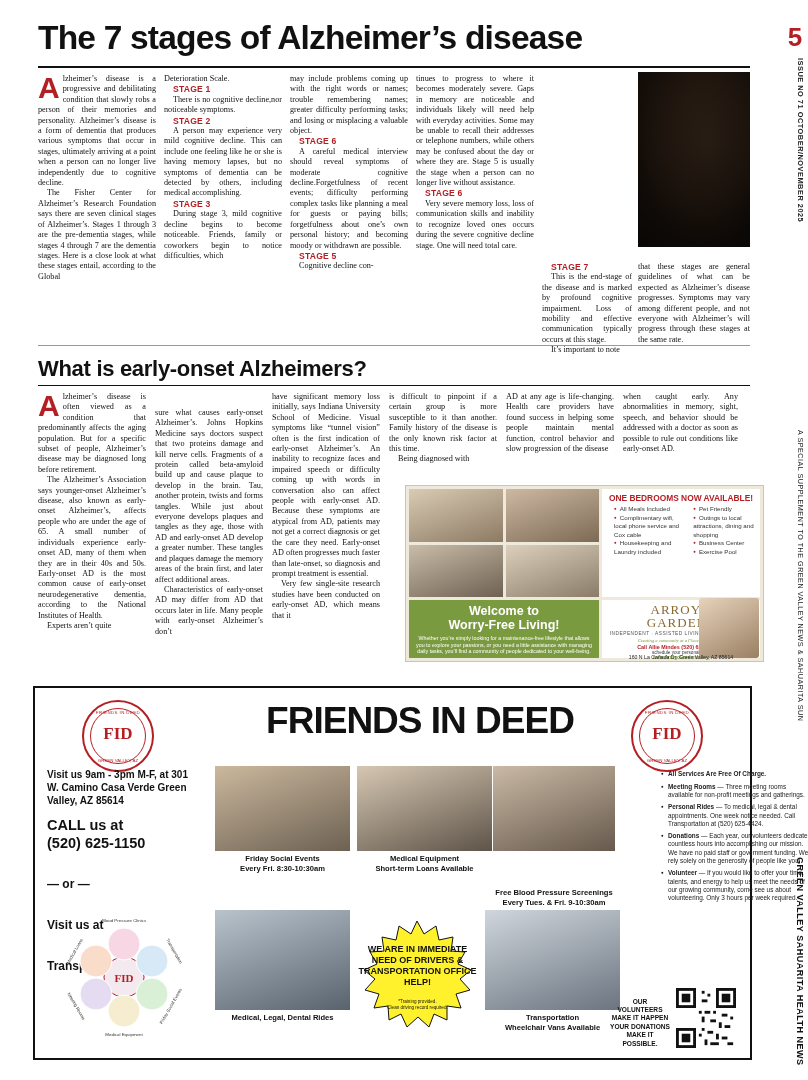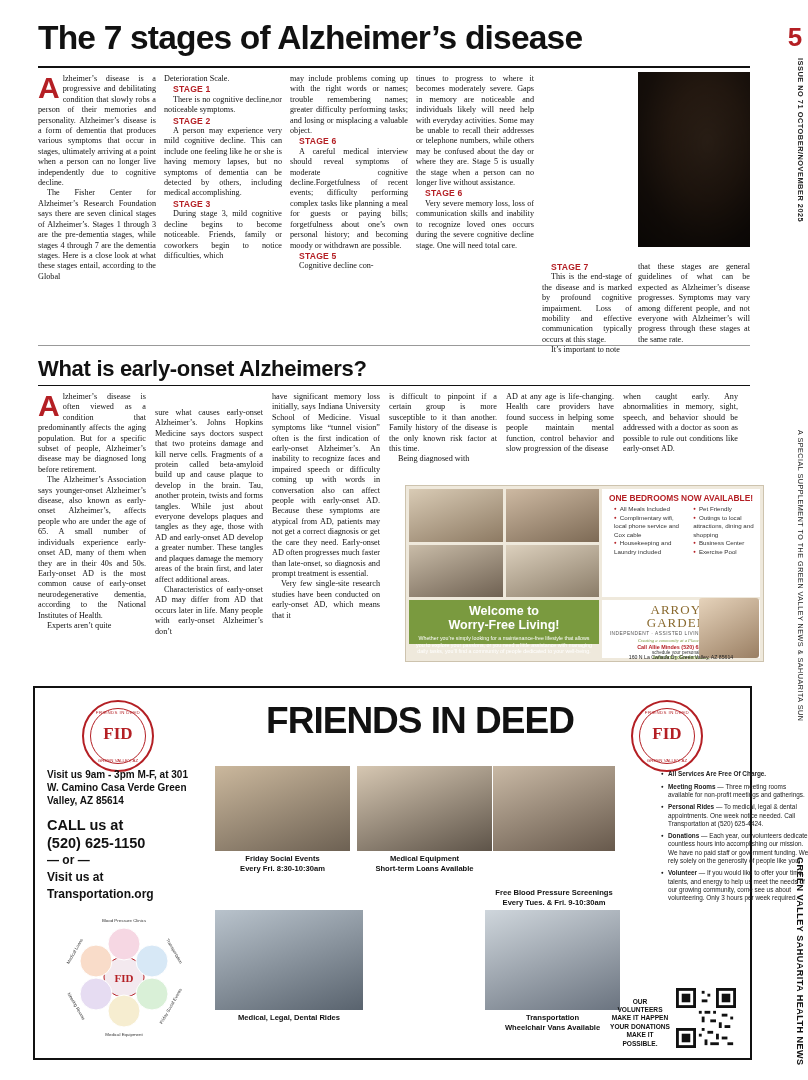--- a/index.html
+++ b/index.html
@@ -67,21 +67,21 @@
   .ad-ph{background:#9a8a78;}
   .ad-ph.p1{background:linear-gradient(160deg,#d9cbb5,#8d7a63);}
   .ad-ph.p2{background:linear-gradient(160deg,#cdb9a2,#7d6a55);}
   .ad-ph.p3{background:linear-gradient(160deg,#c9bca8,#6f6152);}
   .ad-ph.p4{background:linear-gradient(160deg,#dcd0bd,#8a7c68);}
   .ad-right{position:absolute;left:196px;top:3px;width:158px;height:108px;background:#ffffff;}
   .ad-right h4{margin:4px 4px 2px;font-family:"Liberation Sans", sans-serif;font-size:8.4px;color:#b41f24;font-weight:bold;text-align:center;}
   .ad-list{display:flex;font-family:"Liberation Sans", sans-serif;font-size:6.2px;line-height:8.4px;color:#333;padding:0 4px;}
   .ad-list ul{margin:0;padding-left:8px;list-style:none;}
   .ad-list li:before{content:"\25CF";color:#b41f24;font-size:4.5px;margin-right:3px;vertical-align:middle;}
-  .ad-welcome{position:absolute;left:3px;top:114px;width:190px;height:44px;background:#7a9a3f;color:#fff;text-align:center;}
+  .ad-welcome{position:absolute;left:3px;top:114px;width:190px;height:58px;background:#7a9a3f;color:#fff;text-align:center;}
   .ad-welcome .w1{font-family:"Liberation Sans", sans-serif;font-weight:bold;font-size:12.5px;line-height:14px;padding-top:4px;color:#fff;}
   .ad-welcome .w2{font-family:"Liberation Sans", sans-serif;font-size:5.3px;line-height:6.6px;padding:3px 6px 0;text-align:center;}
   .ad-brand{position:absolute;left:196px;top:114px;width:158px;height:58px;background:#fff;text-align:center;}
   .ad-brand .b1{font-family:"Liberation Serif", serif;font-size:13px;color:#8a6a2f;letter-spacing:1px;margin-top:2px;}
   .ad-brand .b2{font-family:"Liberation Sans", sans-serif;font-size:4.8px;color:#555;letter-spacing:.5px;}
   .ad-brand .b3{font-family:"Liberation Serif", serif;font-style:italic;font-size:4.6px;color:#7a9a3f;margin-top:2px;}
   .ad-brand .b4{font-family:"Liberation Sans", sans-serif;font-size:5.4px;color:#b41f24;font-weight:bold;margin-top:1px;}
   .ad-brand .b5{font-family:"Liberation Sans", sans-serif;font-size:4.6px;color:#333;}
   .ad-addr{position:absolute;left:196px;bottom:1px;width:158px;text-align:center;font-family:"Liberation Sans", sans-serif;font-size:5.2px;color:#222;}
   .ad-person{position:absolute;right:4px;top:112px;width:60px;height:60px;border-radius:3px;background:linear-gradient(150deg,#e6d3bb,#9a7f63);}
@@ -94,21 +94,21 @@
   }
   .seal{position:absolute;width:68px;height:68px;border-radius:50%;border:2px solid #b41f24;background:#fff;}
   .seal .ring{position:absolute;left:6px;top:6px;right:6px;bottom:6px;border-radius:50%;border:1px solid #b41f24;}
   .seal .mono{position:absolute;left:0;right:0;top:22px;text-align:center;font-family:"Liberation Serif", serif;font-weight:bold;font-size:17px;color:#b41f24;}
   .seal .cap{position:absolute;left:0;right:0;top:8px;text-align:center;font-family:"Liberation Sans", sans-serif;font-size:4.4px;color:#b41f24;letter-spacing:.4px;}
   .seal .cap2{position:absolute;left:0;right:0;bottom:7px;text-align:center;font-family:"Liberation Sans", sans-serif;font-size:4.4px;color:#b41f24;}
 
   .fid-left{position:absolute;left:12px;top:80px;width:155px;font-family:"Liberation Sans", sans-serif;}
   .fid-left .a{font-size:10px;font-weight:bold;line-height:13px;color:#111;}
   .fid-left .b{font-size:14.5px;font-weight:bold;line-height:18px;margin-top:9px;color:#111;}
-  .fid-left .c{font-size:12px;font-weight:bold;line-height:17px;color:#111;}
+  .fid-left .c{font-size:12px;font-weight:bold;line-height:17px;color:#111;margin-top:24px;}
 
   .tile{position:absolute;}
   .tile .img{width:100%;height:85px;background:#8b8275;}
   .tile .cap{font-family:"Liberation Sans", sans-serif;font-weight:bold;font-size:7.6px;line-height:9.6px;text-align:center;margin-top:3px;color:#111;}
 
   .bullets{position:absolute;left:586px;top:76px;width:152px;font-family:"Liberation Sans", sans-serif;font-size:6.4px;line-height:8.3px;color:#222;}
   .bullets li{margin-bottom:4px;list-style:none;position:relative;padding-left:7px;}
   .bullets li:before{content:"\25CF";position:absolute;left:0;top:0;font-size:4.4px;color:#111;}
   .bullets b{font-weight:bold;}
 
@@ -280,21 +280,21 @@
       <div class="img" style="background:linear-gradient(160deg,#d6c7b2,#5e5449);"></div>
       <div class="cap" style="white-space:pre-line;">Medical Equipment
 Short-term Loans Available</div>
     </div>
     <div class="tile" style="left:458px;top:78px;width:122px;">
       <div class="img" style="background:linear-gradient(160deg,#c9b9a5,#67594c);"></div>
       <div class="cap" style="white-space:pre-line;margin-top:37px;">Free Blood Pressure Screenings
 Every Tues. &amp; Fri. 9-10:30am</div>
     </div>
 
-    <div class="tile" style="left:180px;top:222px;width:148px;">
+    <div class="tile" style="left:180px;top:222px;width:135px;">
       <div class="img" style="height:100px;background:linear-gradient(160deg,#b9c3cc,#59636e);"></div>
       <div class="cap">Medical, Legal, Dental Rides</div>
     </div>
     <div class="tile" style="left:450px;top:222px;width:135px;">
       <div class="img" style="height:100px;background:linear-gradient(160deg,#cfd6dc,#6b7480);"></div>
       <div class="cap" style="white-space:pre-line;">Transportation
 Wheelchair Vans Available</div>
     </div>
 
     <ul class="bullets">
@@ -315,20 +315,28 @@
       <circle cx="39" cy="84" r="16" fill="#e6dcf2" stroke="#fff"></circle>
       <circle cx="39" cy="51" r="16" fill="#f9dcc9" stroke="#fff"></circle>
       <text x="67" y="12" text-anchor="middle" font-family="Liberation Sans, sans-serif" font-size="4.4" fill="#333">Blood Pressure Clinics</text>
       <text x="116" y="42" text-anchor="middle" font-family="Liberation Sans, sans-serif" font-size="4.4" fill="#333" transform="rotate(60 116 42)">Transportation</text>
       <text x="115" y="97" text-anchor="middle" font-family="Liberation Sans, sans-serif" font-size="4.4" fill="#333" transform="rotate(-60 115 97)">Friday Social Events</text>
       <text x="67" y="126" text-anchor="middle" font-family="Liberation Sans, sans-serif" font-size="4.4" fill="#333">Medical Equipment</text>
       <text x="18" y="97" text-anchor="middle" font-family="Liberation Sans, sans-serif" font-size="4.4" fill="#333" transform="rotate(60 18 97)">Meeting Rooms</text>
       <text x="19" y="42" text-anchor="middle" font-family="Liberation Sans, sans-serif" font-size="4.4" fill="#333" transform="rotate(-60 19 42)">Medical Loans</text>
     </svg>
 
+    <div class="burst">
+      <svg class="inner" viewBox="0 0 125 108">
+        <polygon fill="#fff22d" stroke="#111" stroke-width="1" points="62,1 69,14 81,6 84,20 98,17 96,31 110,32 103,44 116,50 105,59 115,70 101,74 106,88 92,86 92,100 79,94 74,107 63,97 52,107 46,94 34,100 33,86 19,88 24,74 10,70 20,59 9,50 22,44 15,32 29,31 27,17 41,20 44,6 56,14"></polygon>
+      </svg>
+      <div class="txt" style="white-space:pre-line;">WE ARE IN IMMEDIATE NEED OF DRIVERS &amp; TRANSPORTATION OFFICE HELP!</div>
+      <div class="sm" style="white-space:pre-line;">*Training provided.
+Clean driving record required.</div>
+    </div>
 
     <div class="vol">OUR VOLUNTEERS MAKE IT HAPPEN YOUR DONATIONS MAKE IT POSSIBLE.</div>
     <svg class="qr" viewBox="0 0 21 21">
       <rect width="21" height="21" fill="#fff"></rect>
       <g fill="#111">
         <rect x="0" y="0" width="7" height="7"></rect>
           <rect x="1" y="1" width="5" height="5" fill="#fff"></rect>
           <rect x="2" y="2" width="3" height="3"></rect>
         <rect x="14" y="0" width="7" height="7"></rect>
           <rect x="15" y="1" width="5" height="5" fill="#fff"></rect>

